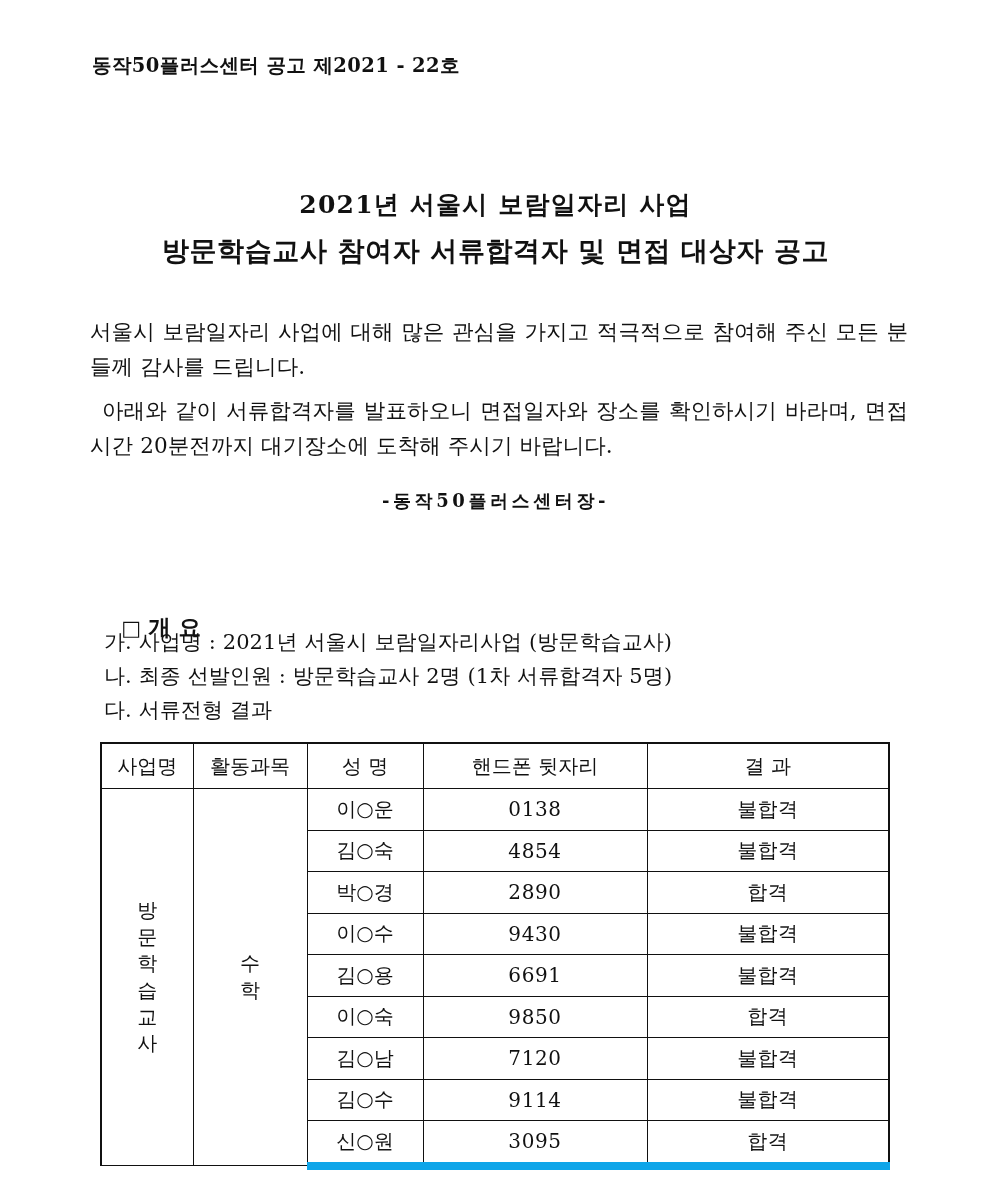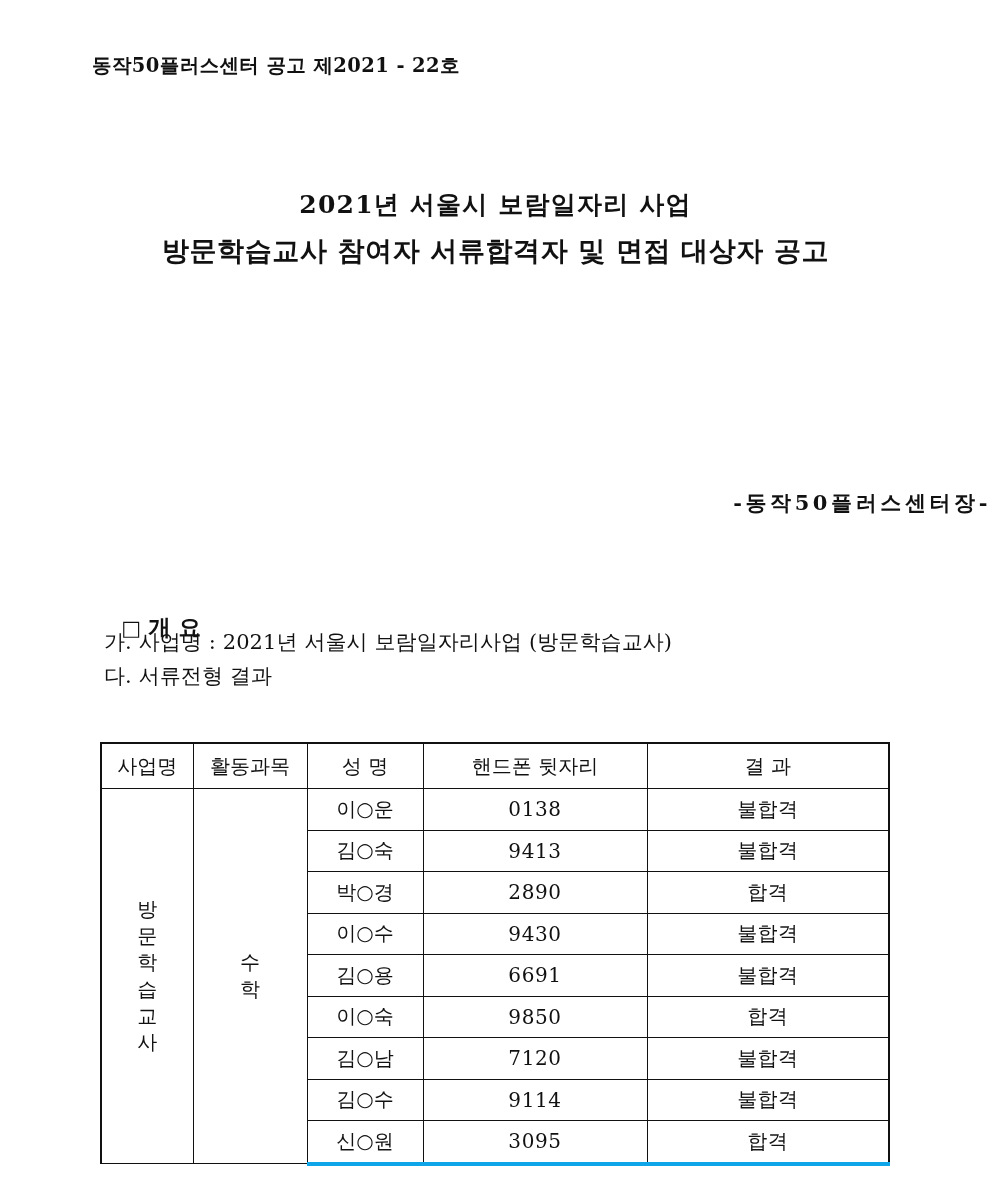--- a/index.html
+++ b/index.html
@@ -80,22 +80,22 @@
   .para-indent {
     text-indent: 12px;
   }
 
   
   .signature {
     position: absolute;
     left: 0;
     top: 489px;
     width: 991px;
-    text-align: right;
-    font-size: 21px;
+    text-align: center;
+    font-size: 18px;
     font-weight: 700;
     letter-spacing: 3.6px;
     white-space: pre;
   }
 
   
   .section-heading {
     position: absolute;
     left: 90px;
     top: 586px;
@@ -147,21 +147,21 @@
   table.result-table thead th {
     height: 44px;
     border-top: 2px solid #111111;
     border-bottom: 1.5px solid #111111;
     white-space: pre;
   }
   table.result-table tbody td {
     height: 40.5px;
   }
   table.result-table tbody tr:last-child td {
-    border-bottom: 4px solid #0ea5e9;
+    border-bottom: 8px solid #0ea5e9;
     text-align: center;
   }
   table.result-table td.edge-left,
   table.result-table th.edge-left {
     border-left: 2px solid #111111;
   }
   table.result-table td.edge-right,
   table.result-table th.edge-right {
     border-right: 2px solid #111111;
   }
@@ -199,29 +199,34 @@
 
 <div class="page">
 
   <div class="doc-number">동작50플러스센터 공고 제2021 - 22호</div>
 
   <div class="title-block">
     <div class="title-line-1">2021년 서울시 보람일자리 사업</div>
     <div class="title-line-2">방문학습교사 참여자 서류합격자 및 면접 대상자 공고</div>
   </div>
 
+  <div class="body-block">
+    <p class="para">서울시 보람일자리 사업에 대해 많은 관심을 가지고 적극적으로 참여해 주신 모든 분들께 감사를 드립니다.</p>
+    <p class="para para-indent">아래와 같이 서류합격자를 발표하오니 면접일자와 장소를 확인하시기 바라며, 면접시간 20분전까지 대기장소에 도착해 주시기 바랍니다.</p>
+  </div>
 
   <div class="signature">-동작50플러스센터장-</div>
 
   <div class="section-heading">
     <span class="bullet">□</span><span>개 요</span>
   </div>
 
   <div class="outline-list">
     <div class="outline-item">가. 사업명 : 2021년 서울시 보람일자리사업 (방문학습교사)</div>
+    <div class="outline-item">나. 최종 선발인원 : 방문학습교사 2명 (1차 서류합격자 5명)</div>
     <div class="outline-item">다. 서류전형 결과</div>
   </div>
 
   <div class="result-table-wrap">
     <table class="result-table">
       <colgroup>
         <col class="col-program">
         <col class="col-subject">
         <col class="col-name">
         <col class="col-phone">
@@ -253,21 +258,21 @@
               <span>수</span>
               <span>학</span>
             </div>
           </td>
           <td class="name-cell">이○운</td>
           <td class="phone-cell">0138</td>
           <td class="result-cell edge-right">불합격</td>
         </tr>
         <tr>
           <td class="name-cell">김○숙</td>
-          <td class="phone-cell">9413</td>
+          <td class="phone-cell">4854</td>
           <td class="result-cell edge-right">불합격</td>
         </tr>
         <tr>
           <td class="name-cell">박○경</td>
           <td class="phone-cell">2890</td>
           <td class="result-cell edge-right">합격</td>
         </tr>
         <tr>
           <td class="name-cell">이○수</td>
           <td class="phone-cell">9430</td>

